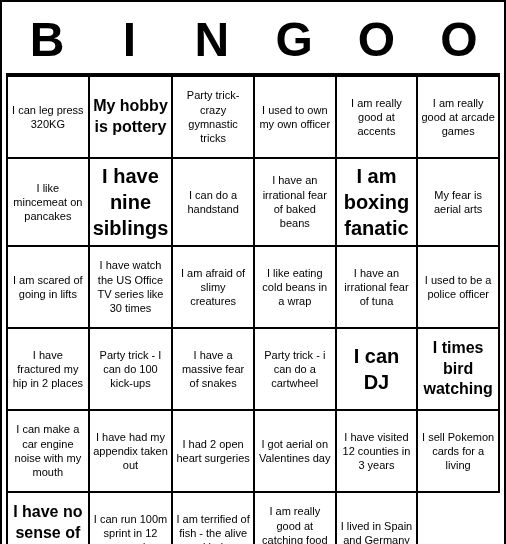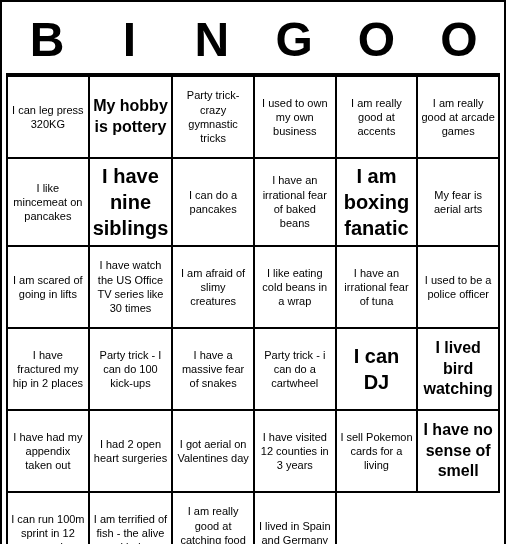--- a/index.html
+++ b/index.html
@@ -81,36 +81,36 @@
   <div class="bingo-cell">
         <span>I can leg press 320KG</span>
       </div>
       <div class="bingo-cell medium-text">
         <span>My hobby is pottery</span>
       </div>
       <div class="bingo-cell">
         <span>Party trick- crazy gymnastic tricks</span>
       </div>
       <div class="bingo-cell">
-        <span>I used to own my own business</span>
+        <span>I used to own my own officer</span>
       </div>
       <div class="bingo-cell">
         <span>I am really good at accents</span>
       </div>
       <div class="bingo-cell">
         <span>I am really good at arcade games</span>
       </div>
       <div class="bingo-cell">
         <span>I like mincemeat on pancakes</span>
       </div>
       <div class="bingo-cell large-text">
         <span>I have nine siblings</span>
       </div>
       <div class="bingo-cell">
-        <span>I can do a pancakes</span>
+        <span>I can do a handstand</span>
       </div>
       <div class="bingo-cell">
         <span>I have an irrational fear of baked beans</span>
       </div>
       <div class="bingo-cell large-text">
         <span>I am boxing fanatic</span>
       </div>
       <div class="bingo-cell">
         <span>My fear is aerial arts</span>
       </div>
@@ -141,21 +141,24 @@
       <div class="bingo-cell">
         <span>I have a massive fear of snakes</span>
       </div>
       <div class="bingo-cell">
         <span>Party trick - i can do a cartwheel</span>
       </div>
       <div class="bingo-cell large-text">
         <span>I can DJ</span>
       </div>
       <div class="bingo-cell medium-text">
-        <span>I lived bird watching</span>
+        <span>I times bird watching</span>
+      </div>
+      <div class="bingo-cell">
+        <span>I can make a car engine noise with my mouth</span>
       </div>
       <div class="bingo-cell">
         <span>I have had my appendix taken out</span>
       </div>
       <div class="bingo-cell">
         <span>I had 2 open heart surgeries</span>
       </div>
       <div class="bingo-cell">
         <span>I got aerial on Valentines day</span>
       </div>

